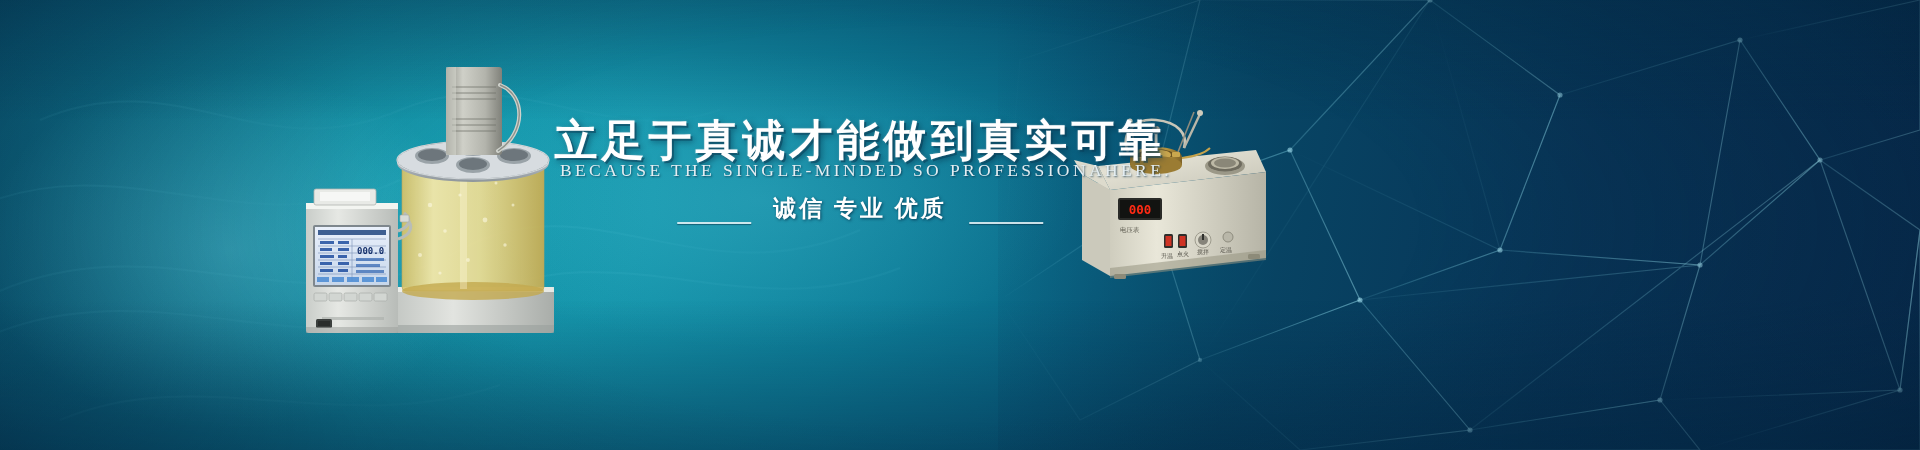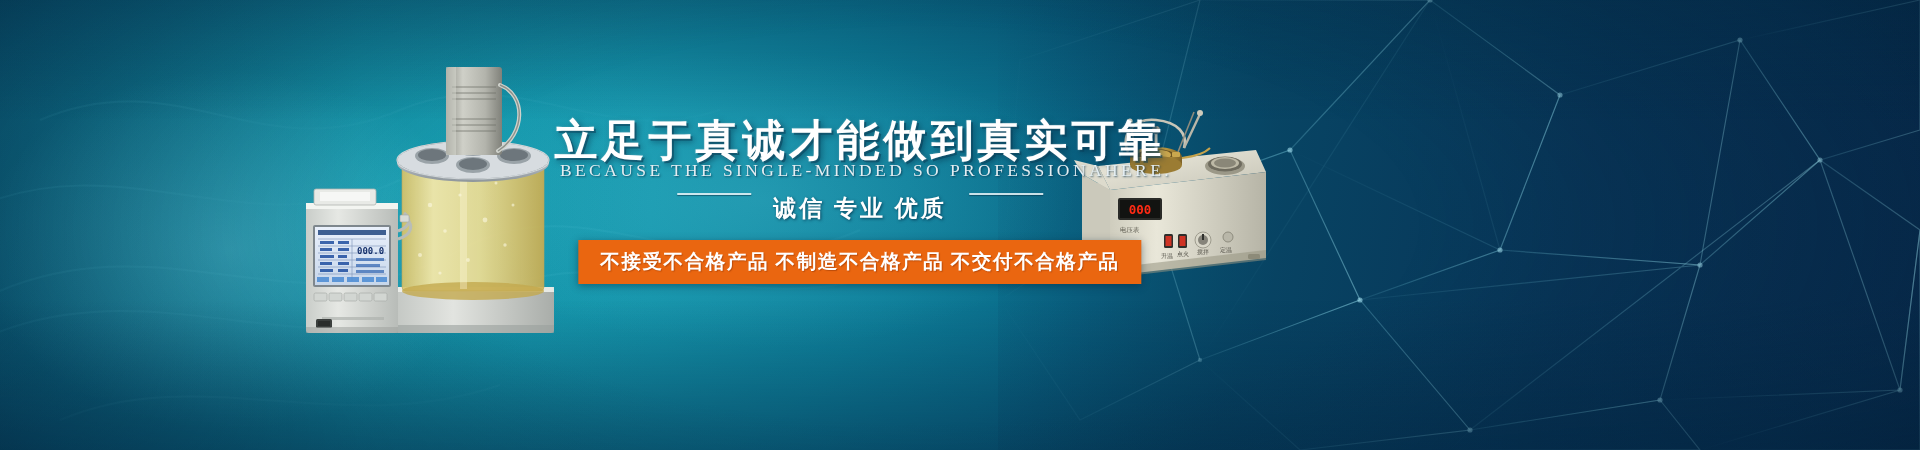--- a/index.html
+++ b/index.html
@@ -73,21 +73,21 @@
     font-size:17.5px;
     letter-spacing:3.4px;
     color:#e4eef2;
     white-space:nowrap;
     text-shadow:1px 1px 2px rgba(6,44,70,.7);
     margin-left:6px;
   }
   .keywords-row {
     position:absolute; left:50%; transform:translateX(-50%);
     top:193px;
-    display:flex; align-items:flex-start; gap:22px;
+    display:flex; align-items:flex-end; gap:22px;
     white-space:nowrap;
   }
   .rule {
     display:block; width:74px; height:2px;
     background:rgba(235,245,248,.85);
     box-shadow:0 1px 1px rgba(5,40,64,.5);
   }
   .keywords {
     font-family:"Liberation Serif", serif;
     font-weight:bold;
@@ -426,18 +426,15 @@
     <div class="headline">立足于真诚才能做到真实可靠</div>
 
     <div class="subline">BECAUSE THE SINGLE-MINDED SO PROFESSIONAHERE.</div>
 
     <div class="keywords-row">
       <span class="rule"></span>
       <span class="keywords">诚信  专业  优质</span>
       <span class="rule"></span>
     </div>
 
-    <div class="orangebar">
-      <span class="slogan">不接受不合格产品  不制造不合格产品  不交付不合格产品</span>
-    </div>
   </div>
 
 </div>
 
 </body></html>

